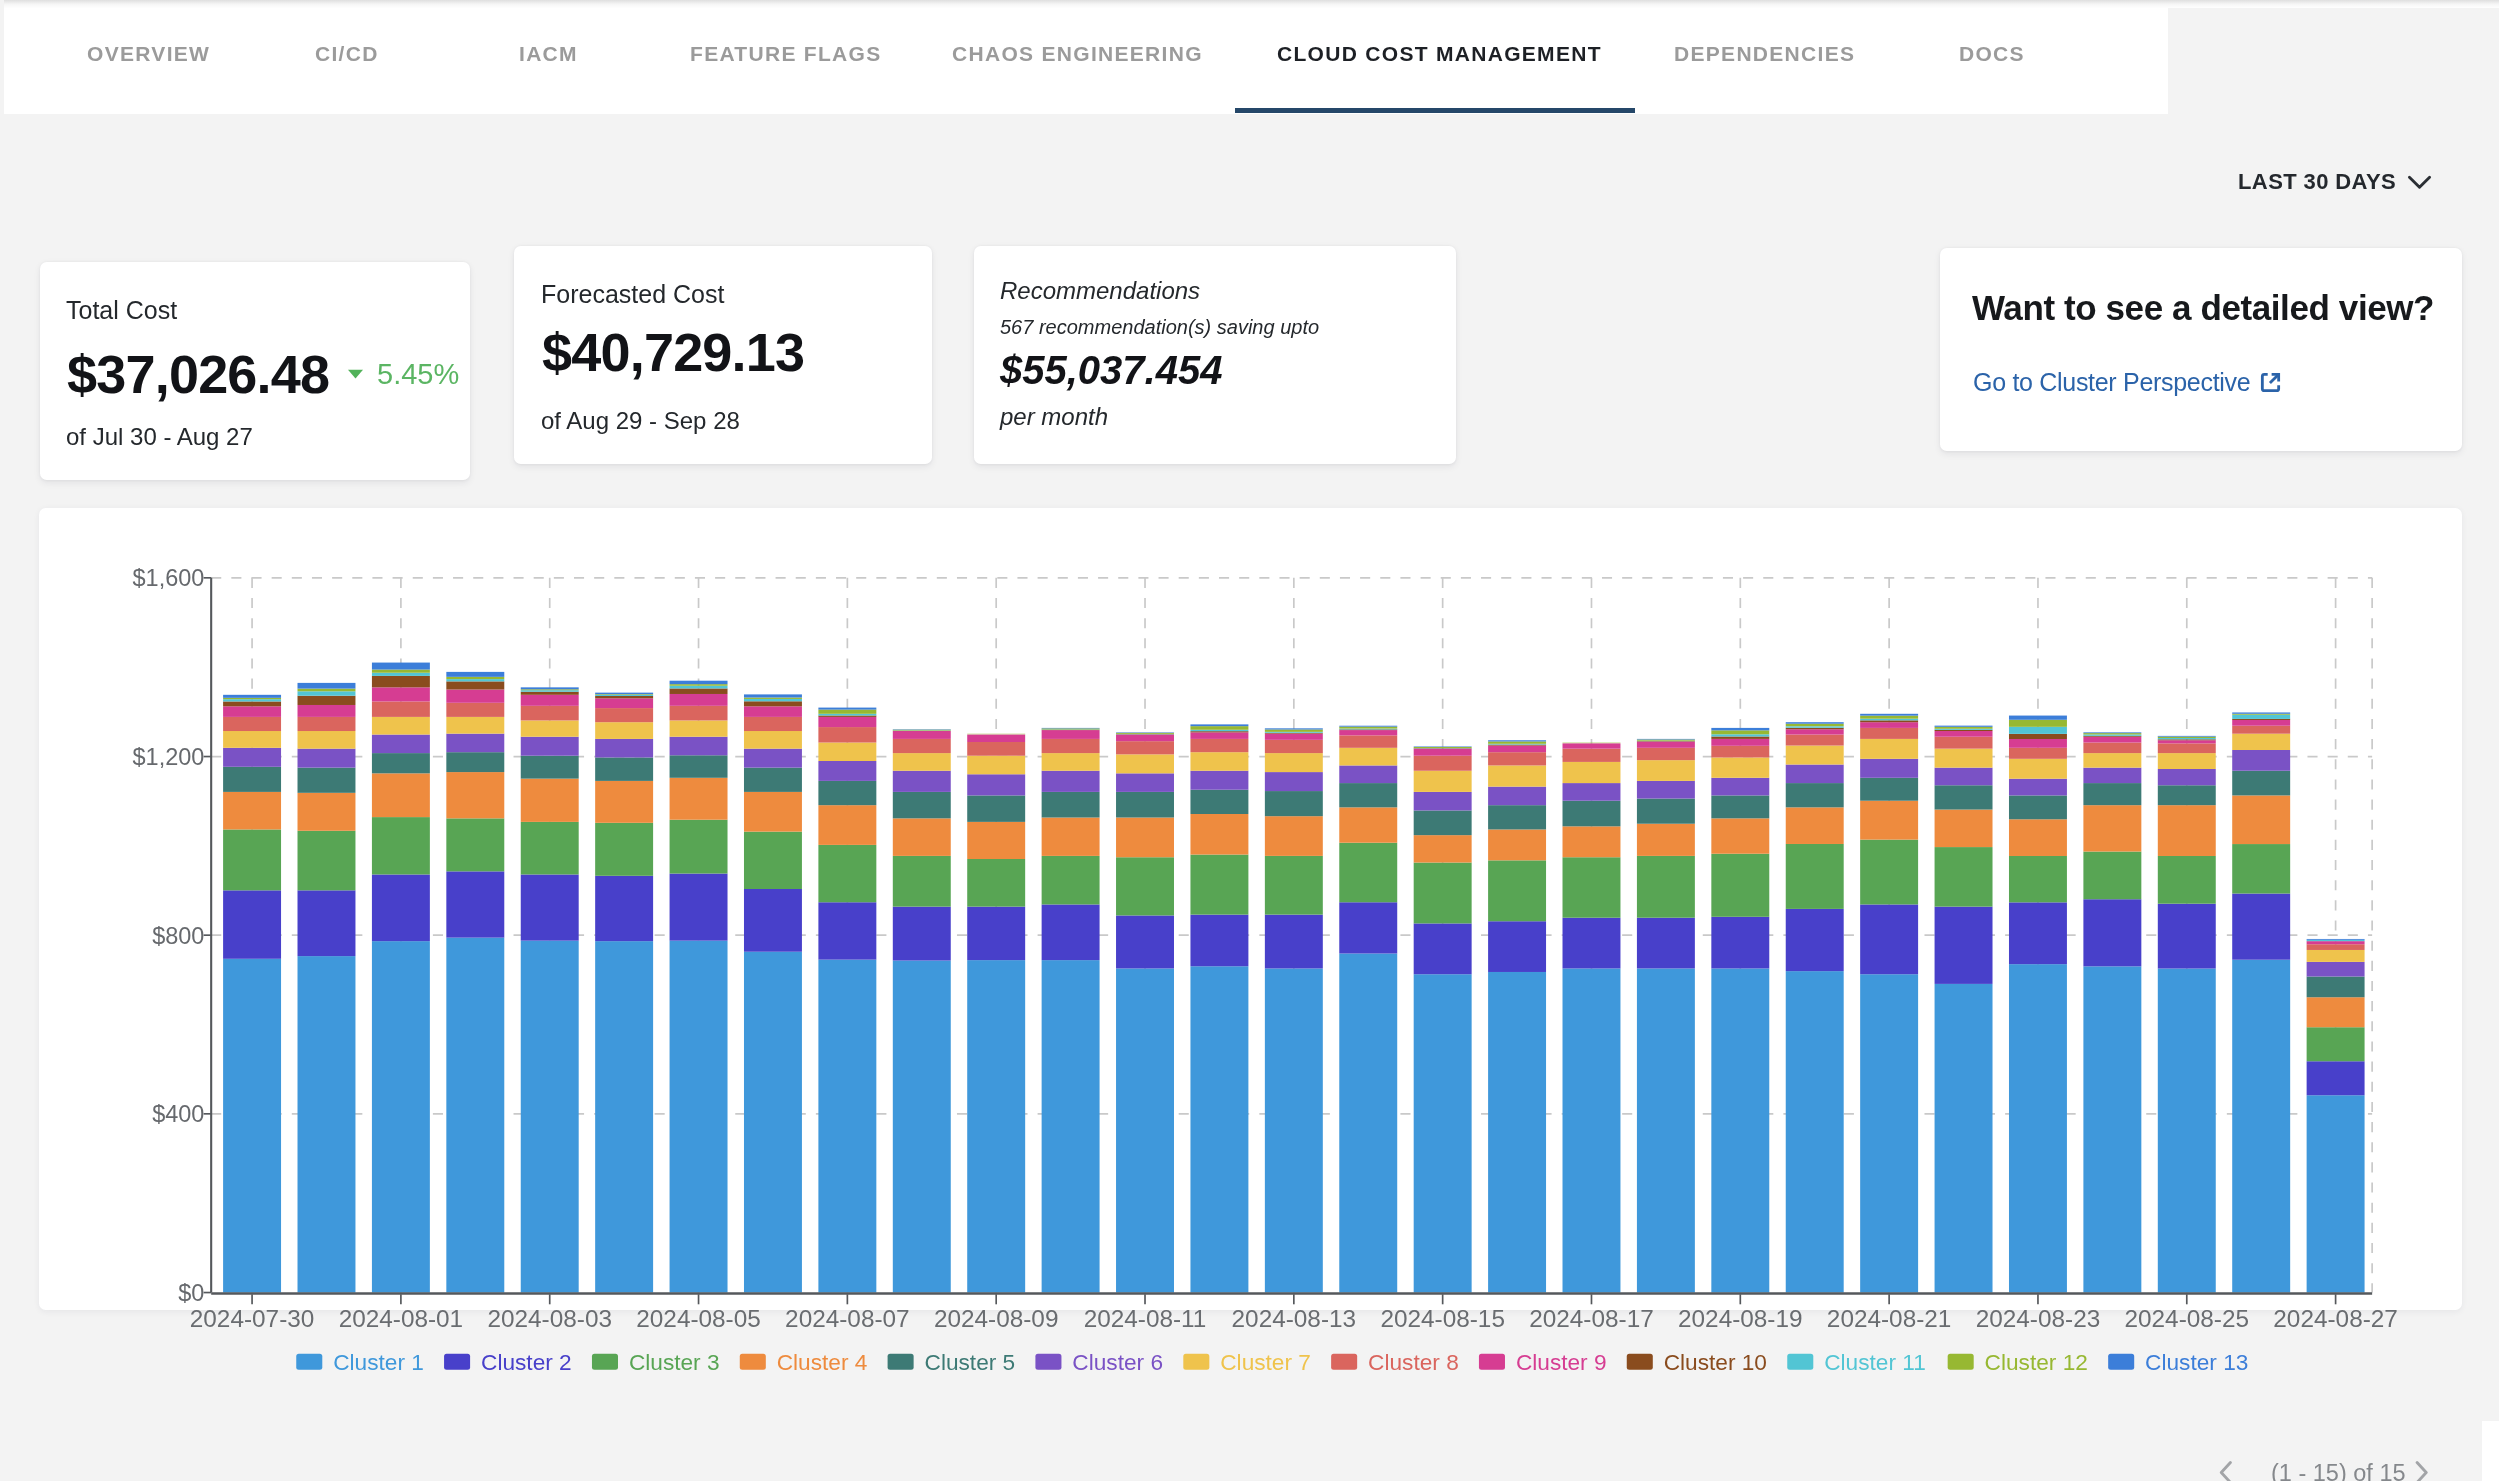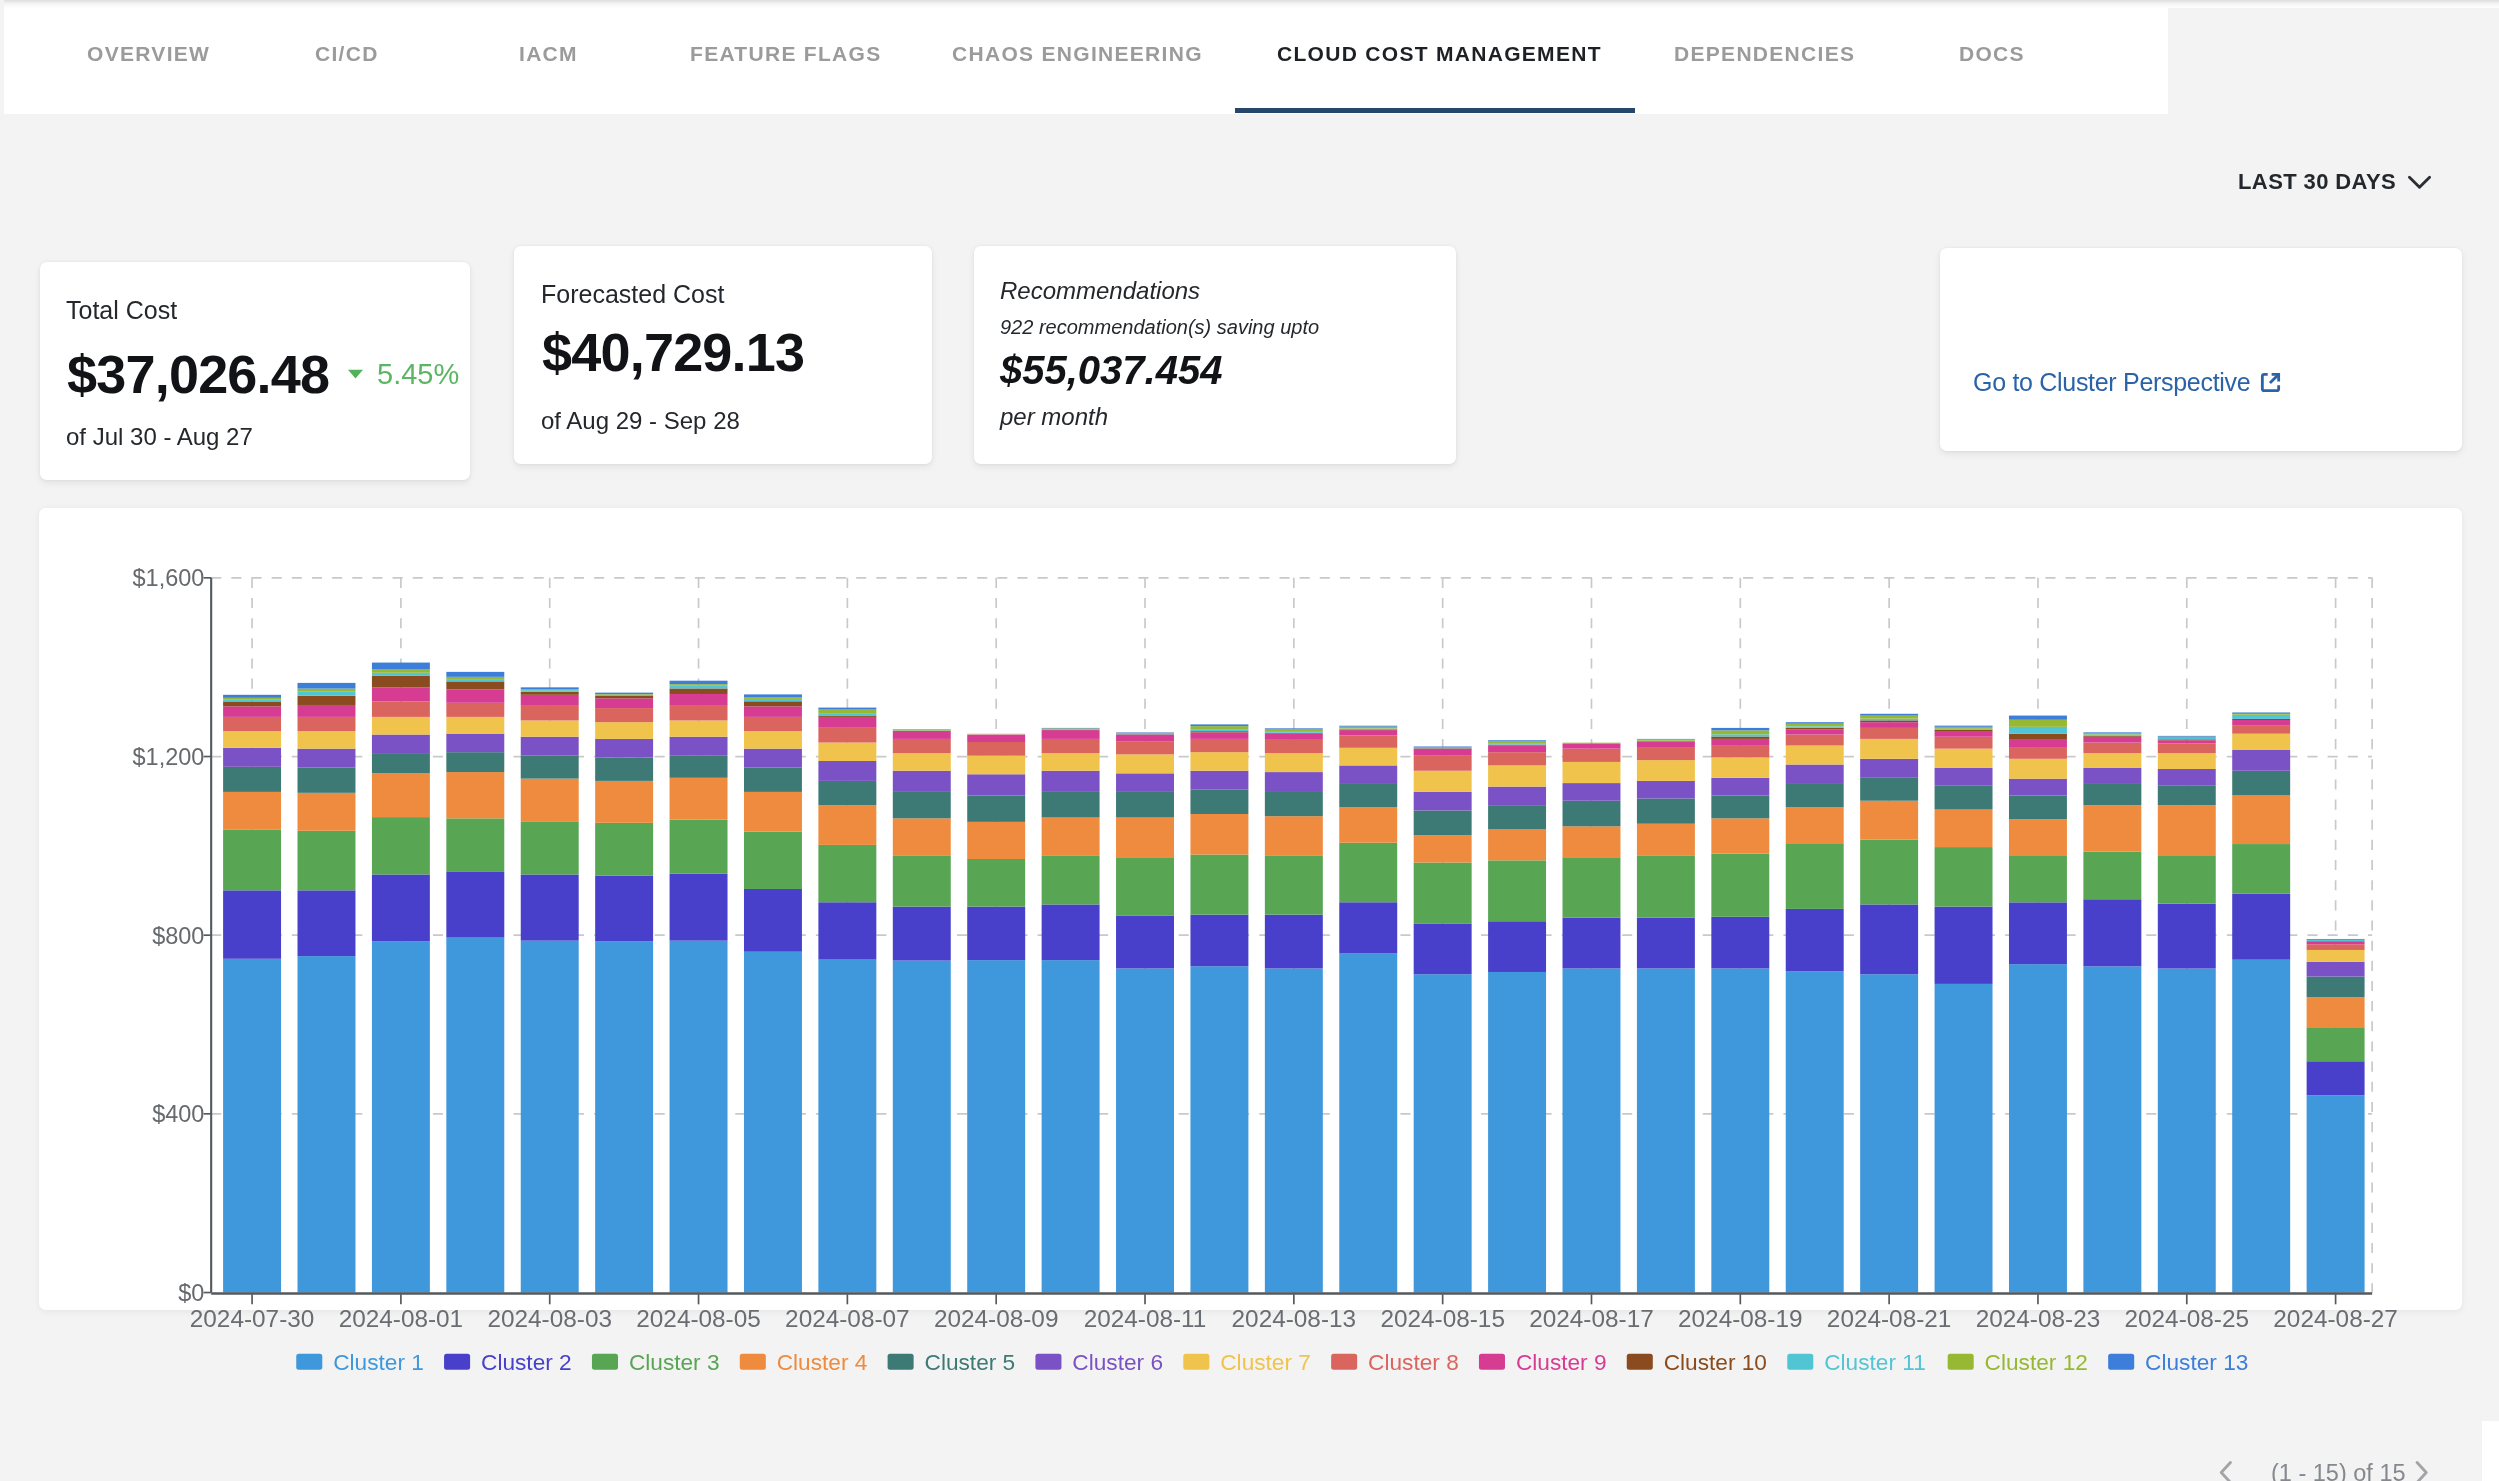--- a/index.html
+++ b/index.html
@@ -45,26 +45,27 @@
 </div>
 
 <div class="card" style="left:514px; top:246px; width:418px; height:218px;">
   <div class="t" style="left:27px; top:36px; font-size:25px;">Forecasted Cost</div>
   <div class="t big" style="left:28px; top:79px;">$40,729.13</div>
   <div class="t" style="left:27px; top:163px; font-size:24px;">of Aug 29 - Sep 28</div>
 </div>
 
 <div class="card" style="left:974px; top:246px; width:482px; height:218px;font-style:italic;">
   <div class="t" style="left:26px; top:33px; font-size:24px;">Recommendations</div>
-  <div class="t" style="left:26px; top:71px; font-size:20px;">922 recommendation(s) saving upto</div>
+  <div class="t" style="left:26px; top:71px; font-size:20px;">567 recommendation(s) saving upto</div>
   <div class="t big" style="left:26px; top:104px; font-size:40px; letter-spacing:0;">$55,037.454</div>
   <div class="t" style="left:26px; top:159px; font-size:24px;">per month</div>
 </div>
 
 <div class="card" style="left:1940px; top:248px; width:522px; height:203px;">
+  <div class="t" style="left:32px; top:42px; font-size:35px; font-weight:bold; letter-spacing:-0.4px; color:#17191c;">Want to see a detailed view?</div>
   <div class="t" style="left:33px; top:122px; font-size:25px; letter-spacing:-0.3px; color:#2b63a9;">Go to Cluster Perspective</div>
   <svg style="position:absolute;left:317px;top:121px" width="27" height="27" viewBox="0 0 24 24">
       <path d="M9.5 4.75 H6.5 C5.5 4.75 4.75 5.5 4.75 6.5 V17.5 C4.75 18.5 5.5 19.25 6.5 19.25 H17.5 C18.5 19.25 19.25 18.5 19.25 17.5 V14.5" fill="none" stroke="#2b63a9" stroke-width="2.5"></path>
       <path d="M13 4.75 H19.25 V11" fill="none" stroke="#2b63a9" stroke-width="2.5"></path>
       <path d="M18.9 5.1 L11.5 12.5" fill="none" stroke="#2b63a9" stroke-width="2.5"></path>
     </svg>
 </div>
 
 <div class="panel">
 <svg width="2423" height="914" viewBox="0 0 2885 1088" font-family="Liberation Sans, sans-serif">

